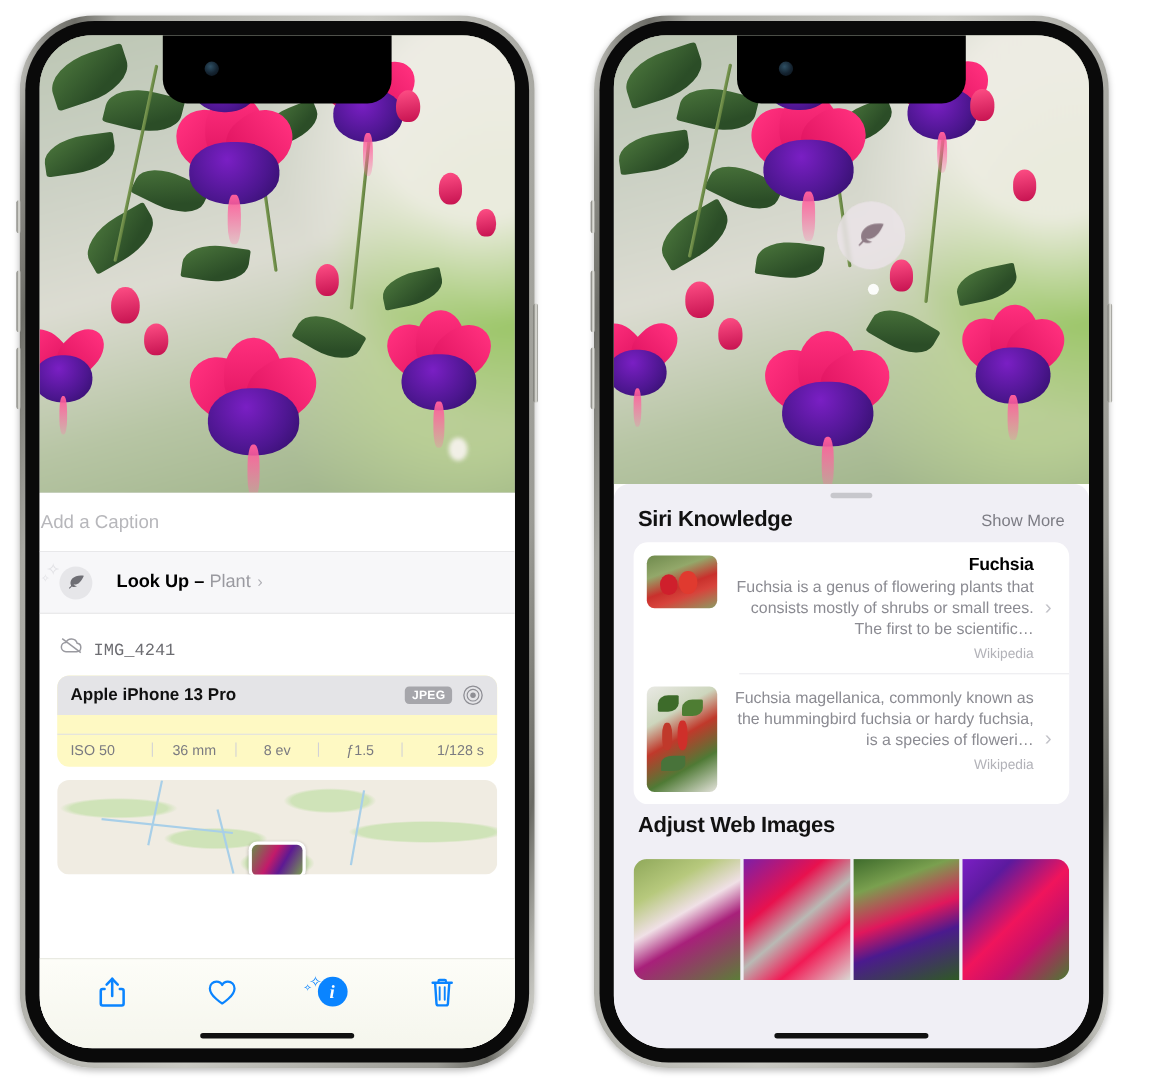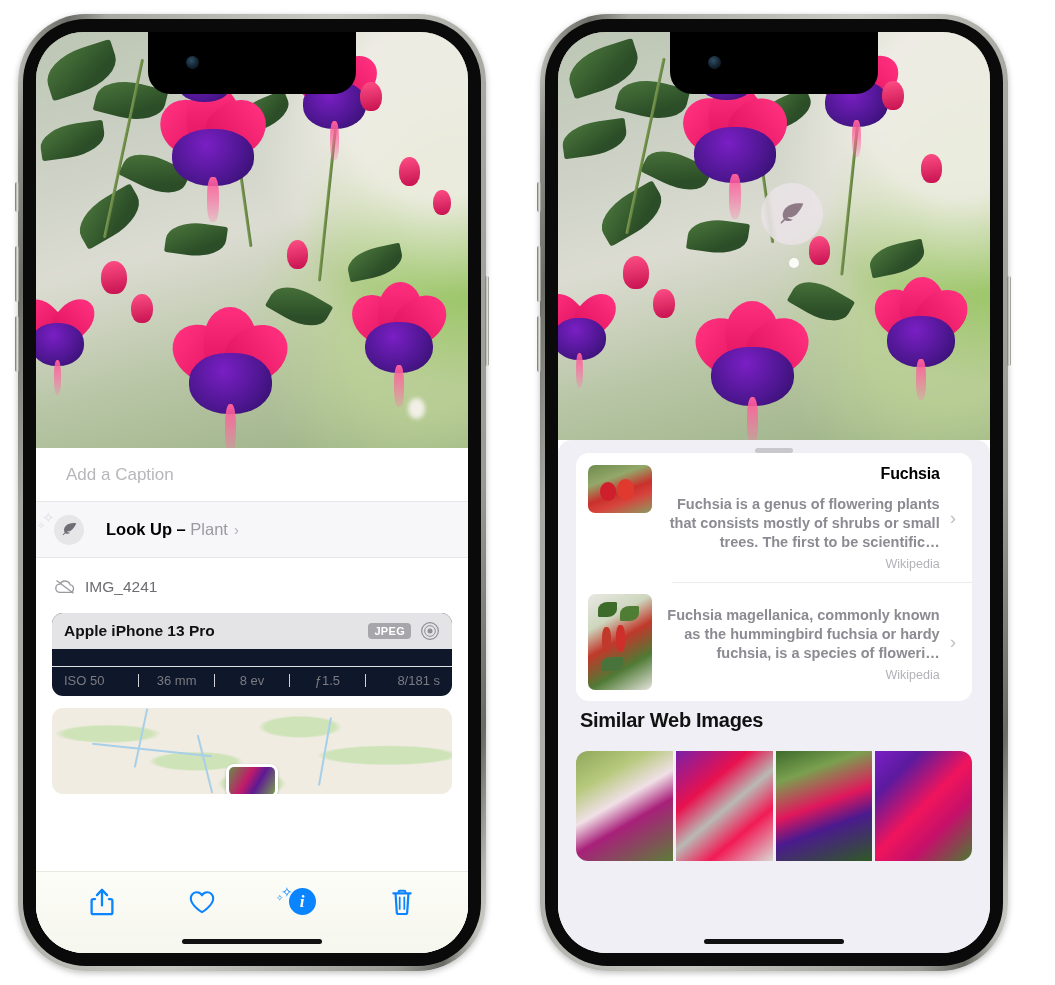--- a/index.html
+++ b/index.html
@@ -112,21 +112,21 @@
   }
   .lookup-badge svg { width: 32px; height: 32px; }
   .badge-dot {
     position: absolute; width: 10px; height: 10px; border-radius: 50%;
     background: rgba(255,255,255,.92); z-index: 20;
   }
 
   
   .info { position: absolute; left:0; right:0; top: 416px; bottom: 0; background: #fff; }
   .caption-row {
-    height: 54px; display: flex; align-items: center; padding: 0 30px;
+    height: 54px; display: flex; align-items: center; padding: 0 1px;
     border-bottom: 1px solid #e6e6e8; background:#fff;
   }
   .caption-ph { color: #b7b7bb; font-size: 17px; }
 
   .lookup-row {
     height: 56px; display: flex; align-items: center; padding: 0 18px;
     background: #f7f7f9; border-bottom: 1px solid #e6e6e8; position: relative;
   }
   .lookup-circle {
     width: 30px; height: 30px; border-radius: 50%; background: #e6e6e9;
@@ -137,26 +137,26 @@
   .spark.a { left: 6px; top: 7px; font-size: 15px; }
   .spark.b { left: 1px; top: 18px; font-size: 10px; }
   .lookup-text { margin-left: 22px; font-size: 16.5px; color: #000; font-weight: 700; }
   .lookup-text .sub { font-weight: 400; color: #9a9aa0; }
   .chev-sm { margin-left: 6px; color: #b0b0b6; font-size: 15px; font-weight: 400; }
 
   .datewrap { padding: 13px 18px 0 18px; background:#fff; }
   .dateline { display: flex; align-items: baseline; justify-content: space-between; }
   .datetext { font-size: 16px; font-weight: 700; color: #111; letter-spacing: -.2px; }
   .adjust { font-size: 16px; color: #0a84ff; }
-  .filerow { display: flex; align-items: flex-start; gap: 9px; margin-top: 7px; }
+  .filerow { display: flex; align-items: flex-end; gap: 9px; margin-top: 7px; font-family: Liberation Mono, monospace; }
   .filerow svg { width: 22px; height: 17px; }
   .filename { font-size: 15.5px; color: #6d6d72; }
 
   .meta-card {
-    margin: 14px 16px 0 16px; border-radius: 11px; overflow: hidden; background: #0f172a;
+    margin: 14px 16px 0 16px; border-radius: 11px; overflow: hidden; background: #fef9c3;
   }
   .meta-head {
     background: #e4e4e7; padding: 8px 12px;
     display: flex; align-items: center; justify-content: space-between;
   }
   .device { font-size: 15.5px; font-weight: 700; color: #111; }
   .badges { display: flex; align-items: center; gap: 9px; }
   .tag-jpeg {
     background: #a6a6ab; color: #fff; font-size: 11px; font-weight: 700;
     padding: 2px 6px; border-radius: 4px; letter-spacing: .3px;
@@ -250,21 +250,21 @@
   .card { display: flex; align-items: flex-start; padding: 12px 12px 11px 12px; position: relative; }
   .card + .card::before {
     content:""; position: absolute; left: 96px; right: 0; top: 0; height: 1px; background: #ececef;
   }
   .thumb { width: 64px; flex: 0 0 64px; border-radius: 7px; overflow: hidden; }
   .thumb.t1 { height: 48px; background: linear-gradient(160deg,#6f8a4d 0%,#93a86a 30%,#c9302c 55%,#d7443c 70%,#8b9c63 100%); position: relative; }
   .thumb.t2 { height: 96px; background: linear-gradient(150deg,#e9e9e4 0%,#cdd6bd 28%,#c0392b 48%,#4f7a35 72%,#e6e4dd 100%); position: relative; }
   .thumb .sp { position:absolute; border-radius:50%; }
   .card-body { flex: 1; padding: 0 10px 0 14px; }
   .card-title { font-size: 16px; font-weight: 700; color: #000; letter-spacing: -.2px; }
-  .card-desc { font-size: 14.5px; color: #8b8b92; line-height: 19px; margin-top: 12px; font-weight: bold; }
+  .card-desc { font-size: 14.5px; color: #8b8b92; line-height: 19px; margin-top: 2px; }
   .card-src { font-size: 12.5px; color: #b2b2b8; margin-top: 5px; }
   .card-chev { align-self: center; color: #c2c2c8; font-size: 19px; padding-right: 4px; }
 
   .grid {
     display: flex; gap: 3px; margin: 10px 18px 0 18px;
     border-radius: 12px; overflow: hidden; height: 110px;
   }
   .gcell { flex: 1; position: relative; overflow: hidden; }
   .g1 { background: linear-gradient(150deg,#8fa85a 0%,#b7c97d 25%,#f0e0e6 45%,#a8207a 62%,#5c7d38 100%); }
   .g2 { background: linear-gradient(140deg,#7c1fa8 0%,#e8114e 32%,#b9b9b4 52%,#f21a55 72%,#d9d9d4 100%); }
@@ -407,21 +407,21 @@
           </div>
           <div class="exif">
             <span class="exif-item">ISO 50</span>
             <span class="exif-sep"></span>
             <span class="exif-item">36 mm</span>
             <span class="exif-sep"></span>
             <span class="exif-item">8 ev</span>
             <span class="exif-sep"></span>
             <span class="exif-item">ƒ1.5</span>
             <span class="exif-sep"></span>
-            <span class="exif-item">8/181 s</span>
+            <span class="exif-item">1/128 s</span>
           </div>
         </div>
 
         <div class="map">
           <div class="river" style="left:22%;top:0;width:2px;height:70%;transform:rotate(12deg)"></div>
           <div class="river" style="left:38%;top:30%;width:2px;height:70%;transform:rotate(-14deg)"></div>
           <div class="river" style="left:68%;top:10%;width:2px;height:80%;transform:rotate(10deg)"></div>
           <div class="river" style="left:10%;top:48%;width:30%;height:2px;transform:rotate(6deg)"></div>
           <div class="map-pin">
               <i></i>
@@ -538,20 +538,24 @@
           <svg viewBox="0 0 24 24" aria-hidden="true">
             <path d="M20.5 4.2c-5.6-.9-10.2.4-13 3.1-2.6 2.5-3 6-1.6 8.4l-2.3 2.5c-.5.5.3 1.3.8.8l2.4-2.4c1.6.9 3.9.9 5.9-.3-2-.2-3.4-1.1-4.1-2 2.6.4 5-.3 6.9-2.2 2.4-2.4 3.9-5 5-7.9z" fill="#8d7a84"></path>
           </svg>
         </div>
         <div class="badge-dot" style="left:53.5%;top:55.5%"></div>
       </div>
 
       <div class="sheet">
         <div class="grabber"></div>
 
+        <div class="sec-head">
+          <span class="sec-title">Siri Knowledge</span>
+          <span class="sec-action">Show More</span>
+        </div>
 
         <div class="cards">
           <div class="card">
             <div class="thumb t1">
               <span class="sp" style="left:18%;top:36%;width:26%;height:40%;background:#cf1f2c"></span>
               <span class="sp" style="left:46%;top:30%;width:26%;height:42%;background:#e03a2f"></span>
             </div>
             <div class="card-body">
               <div class="card-title">Fuchsia</div>
               <div class="card-desc">Fuchsia is a genus of flowering plants that consists mostly of shrubs or small trees. The first to be scientific…</div>
@@ -570,21 +574,21 @@
             </div>
             <div class="card-body">
               <div class="card-desc">Fuchsia magellanica, commonly known as the hummingbird fuchsia or hardy fuchsia, is a species of floweri…</div>
               <div class="card-src">Wikipedia</div>
             </div>
             <span class="card-chev">›</span>
           </div>
         </div>
 
         <div class="sec-head">
-          <span class="sec-title">Similar Web Images</span>
+          <span class="sec-title">Adjust Web Images</span>
         </div>
 
         <div class="grid">
           <div class="gcell g1"></div>
           <div class="gcell g2"></div>
           <div class="gcell g3"></div>
           <div class="gcell g4"></div>
         </div>
         <div class="sheet-fade"></div>
       </div>

